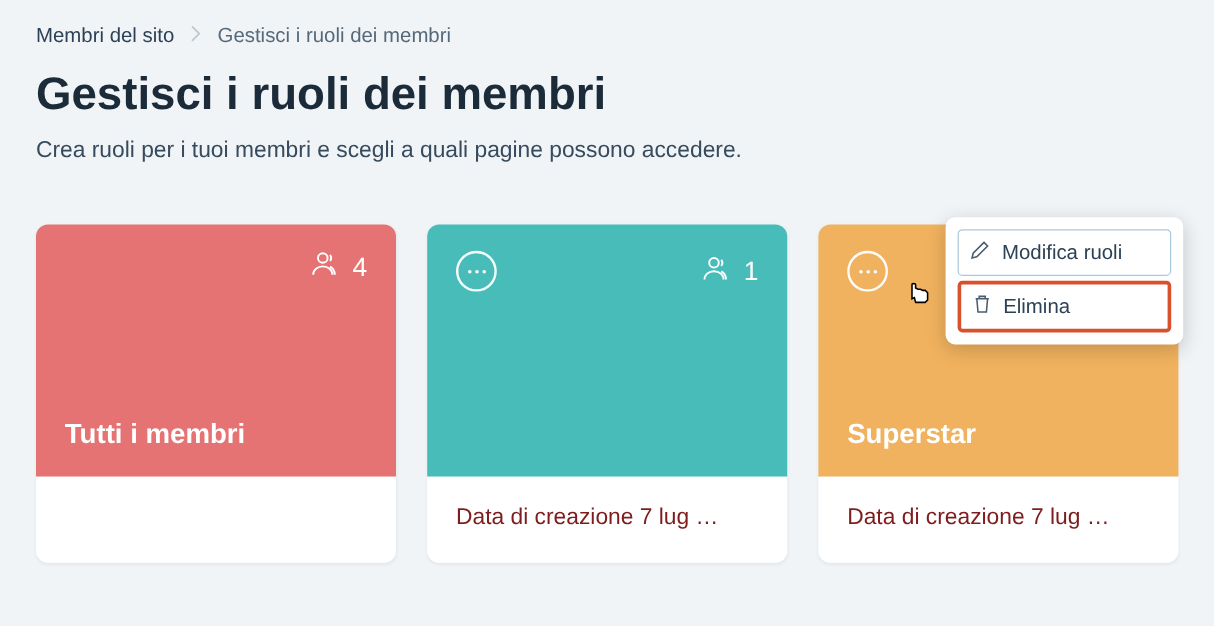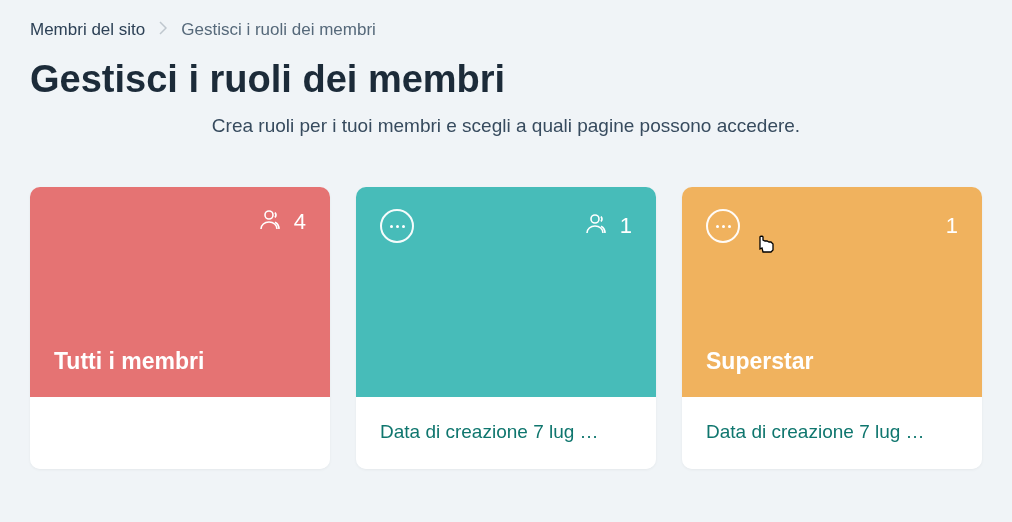--- a/index.html
+++ b/index.html
@@ -23,21 +23,20 @@
     .page-title {
       font-size: 38px;
       font-weight: 700;
       color: #1c2b39;
       margin-bottom: 14px;
     }
     .page-subtitle {
       font-size: 19px;
       color: #374b5e;
       margin-bottom: 50px;
-      text-align: center;
     }
     .cards {
       display: flex;
       gap: 26px;
     }
     .card {
       width: 302px;
       border-radius: 10px;
       overflow: visible;
       box-shadow: 0 1px 3px rgba(0,0,0,0.05);
@@ -90,21 +89,21 @@
     }
     .card-bottom {
       background: #fff;
       border-radius: 0 0 10px 10px;
       padding: 24px 24px 26px;
       min-height: 72px;
     }
     .card-bottom.empty { padding: 0; height: 60px; }
     .creation-text {
       font-size: 19px;
-      color: #0f766e;
+      color: #7f1d1d;
     }
     .card1 .card-top { background: #e57373; }
     .card2 .card-top { background: #47bcb9; }
     .card3 .card-top { background: #f0b25e; }
 
     .cursor-icon {
       position: absolute;
       left: 72px;
       top: 48px;
       color: #000;
@@ -216,20 +215,38 @@
               <span></span>
               <span></span>
             </span>
         </div>
         <div class="count-wrap">
           <span class="count-num">1</span>
         </div>
       </div>
       <div class="role-name">Superstar</div>
 
+      <div class="dropdown">
+        <div class="dropdown-item edit">
+          <span class="dropdown-icon">
+            <svg width="16" height="16" viewBox="0 0 16 16" fill="none" stroke="#4a5c6d" stroke-width="1.3">
+              <path d="M11 2l3 3L5 14l-4 1 1-4 9-9z"></path>
+            </svg>
+          </span>
+          <span>Modifica ruoli</span>
+        </div>
+        <div class="dropdown-item delete">
+          <span class="dropdown-icon">
+            <svg width="15" height="16" viewBox="0 0 15 16" fill="none" stroke="#4a5c6d" stroke-width="1.3">
+              <path d="M2 4h11M5 4V2h5v2M3 4l1 11h7l1-11"></path>
+            </svg>
+          </span>
+          <span>Elimina</span>
+        </div>
+      </div>
 
       <span class="cursor-icon">
         <svg width="22" height="26" viewBox="0 0 22 26" fill="#fff" stroke="#000" stroke-width="1.3">
           <path d="M6 2v12l2-1 1 4 4 0 4 0 2-2 0-6-2-2-2 0-2-1-2 0-2-1V2c0-1-3-1-3 0z"></path>
         </svg>
       </span>
     </div>
     <div class="card-bottom">
       <div class="creation-text">Data di creazione 7 lug …</div>
     </div>

